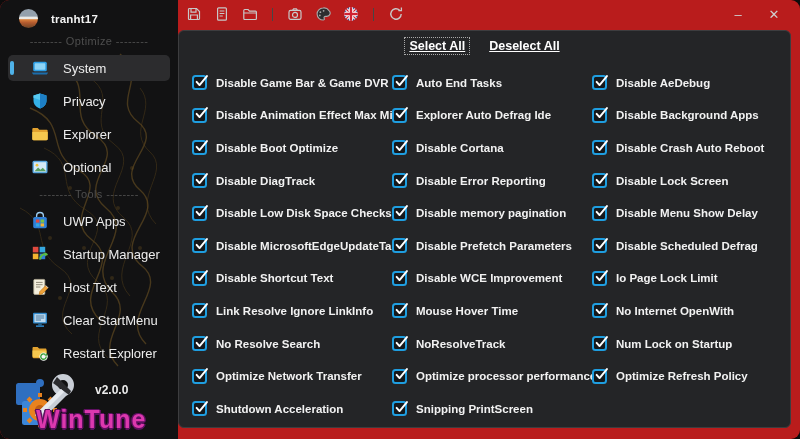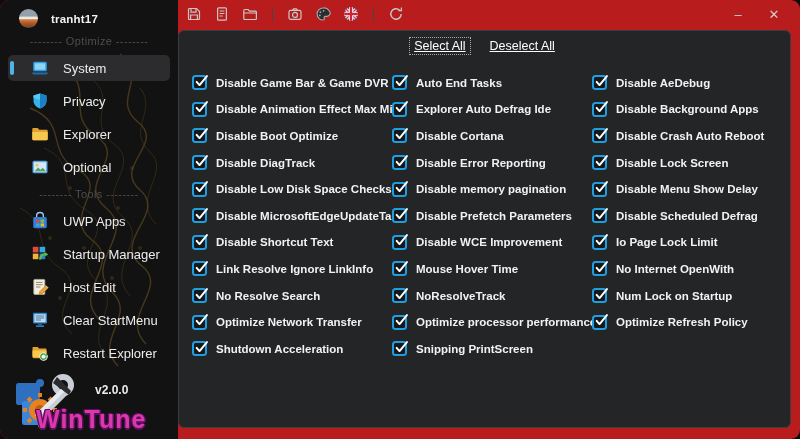--- a/index.html
+++ b/index.html
@@ -31,24 +31,24 @@
   .side-item .nicon svg { width:20px; height:20px; display:block; }
   .brand-box { position:absolute; left:0; bottom:0; width:178px; height:70px; z-index:2; }
   .logo { position:absolute; left:13px; bottom:8px; width:64px; height:58px; }
   .version { position:absolute; left:95px; top:14px; color:#ececec; font-size:12px; font-weight:700; }
   .brand-name { position:absolute; left:36px; bottom:5px; font-size:25px; font-weight:800; letter-spacing:1px; color:#dc38ae;
     text-shadow:1.5px 0 #5e1060,-1.5px 0 #5e1060,0 1.5px #5e1060,0 -1.5px #5e1060,1px 1px #5e1060,-1px -1px #5e1060; }
 
   
   .panel { position:absolute; left:178px; top:30px; width:613px; height:398px; background:#242527; border:1px solid #3d3d3f; border-radius:6px; }
   .links-row { position:absolute; top:7px; left:0; right:0; display:flex; justify-content:center; gap:16px; }
-  .link { color:#ffffff; font-size:12.5px; font-weight:400; text-decoration:underline; padding:1px 4px; cursor:pointer; }
+  .link { color:#ffffff; font-size:12.5px; font-weight:700; text-decoration:underline; padding:1px 4px; cursor:pointer; }
   .link.focused { outline:1px dotted #aaaaaa; }
   .columns { position:absolute; top:44px; left:13px; display:flex; }
-  .col { width:200px; display:flex; flex-direction:column; gap:11px; }
+  .col { width:200px; display:flex; flex-direction:column; gap:17px; }
   .check-item { display:flex; align-items:center; gap:9px; height:15.6px; cursor:pointer; }
   .checkbox { position:relative; width:15px; height:15px; flex:0 0 15px; border:2px solid var(--accent,#1f9ee0); border-radius:3.5px; background:#15181b; }
   .checkbox svg { position:absolute; left:0px; top:-4.5px; width:15px; height:17px; overflow:visible; }
   .check-label { color:#f2f2f2; font-size:11.5px; font-weight:600; white-space:nowrap; }
 </style>
 </head>
 <body>
 
 <div class="window">
 
@@ -155,21 +155,21 @@
         </div>
         <div class="side-item">
           <span class="nicon">
             <svg viewBox="0 0 20 20">
               <rect x="3.8" y="2.4" width="11" height="15" rx="1" fill="#f4efdd" stroke="#b5ad97" stroke-width=".8"></rect>
               <path d="M6 5.4h6.6M6 7.7h6.6M6 10h4.4" stroke="#8e8876" stroke-width="1"></path>
               <path d="M9.8 14.6l6-6 2.3 2.3-6 6-2.9.6z" fill="#efa23a" stroke="#bf7a1e" stroke-width=".7"></path>
               <path d="M15.8 8.6l2.3 2.3" stroke="#d6d6d6" stroke-width="1"></path>
             </svg>
           </span>
-          <span class="nlabel">Host Edit</span>
+          <span class="nlabel">Host Text</span>
         </div>
         <div class="side-item">
           <span class="nicon">
             <svg viewBox="0 0 20 20">
               <rect x="3" y="2.8" width="14" height="10.8" rx="1.1" fill="#2f86c8"></rect>
               <rect x="4.4" y="4.2" width="11.2" height="8" fill="#c2dcef"></rect>
               <path d="M5.8 6h8.4M5.8 8h8.4M5.8 10h5.2" stroke="#49799f" stroke-width="1"></path>
               <rect x="8.2" y="13.6" width="3.6" height="1.8" fill="#226089"></rect>
               <rect x="6" y="15.4" width="8" height="1.5" fill="#2f86c8"></rect>
             </svg>

